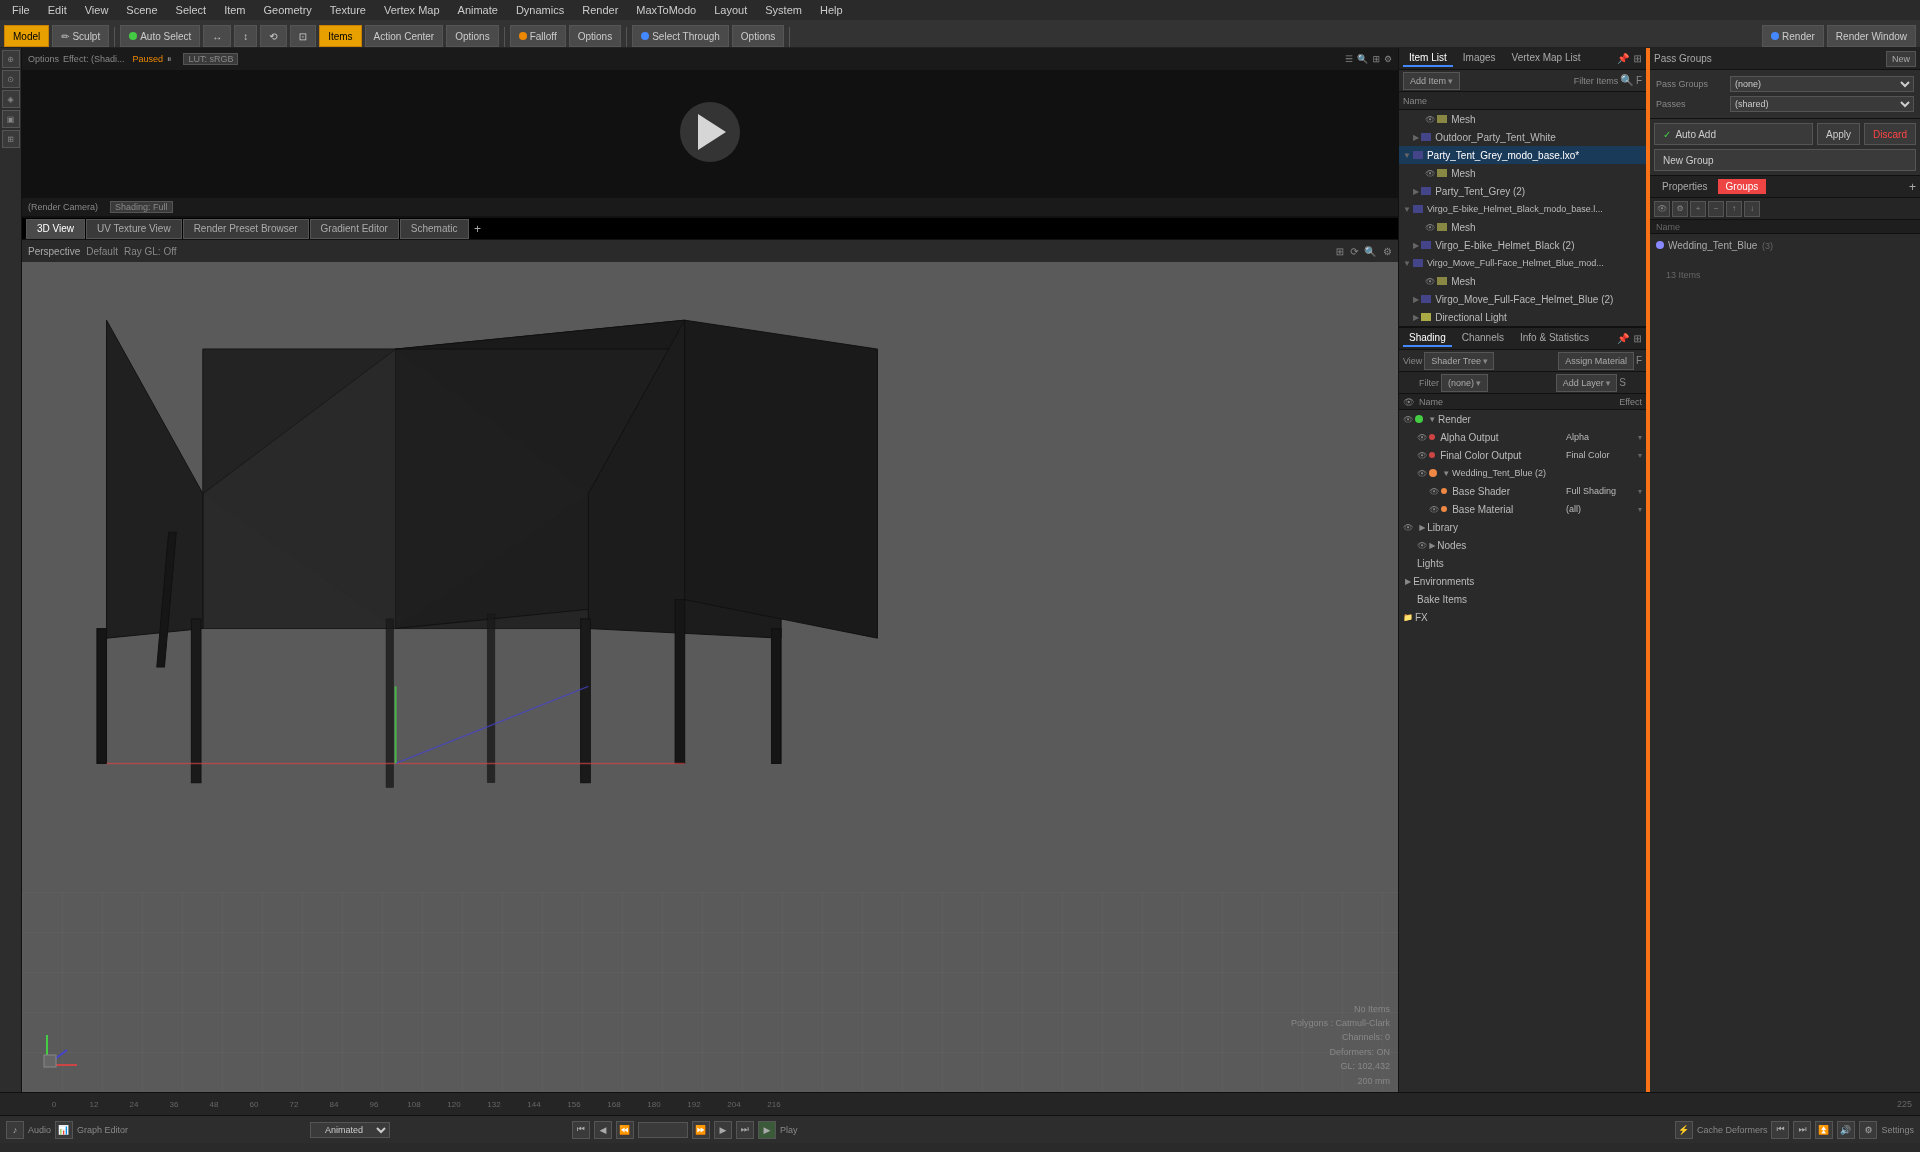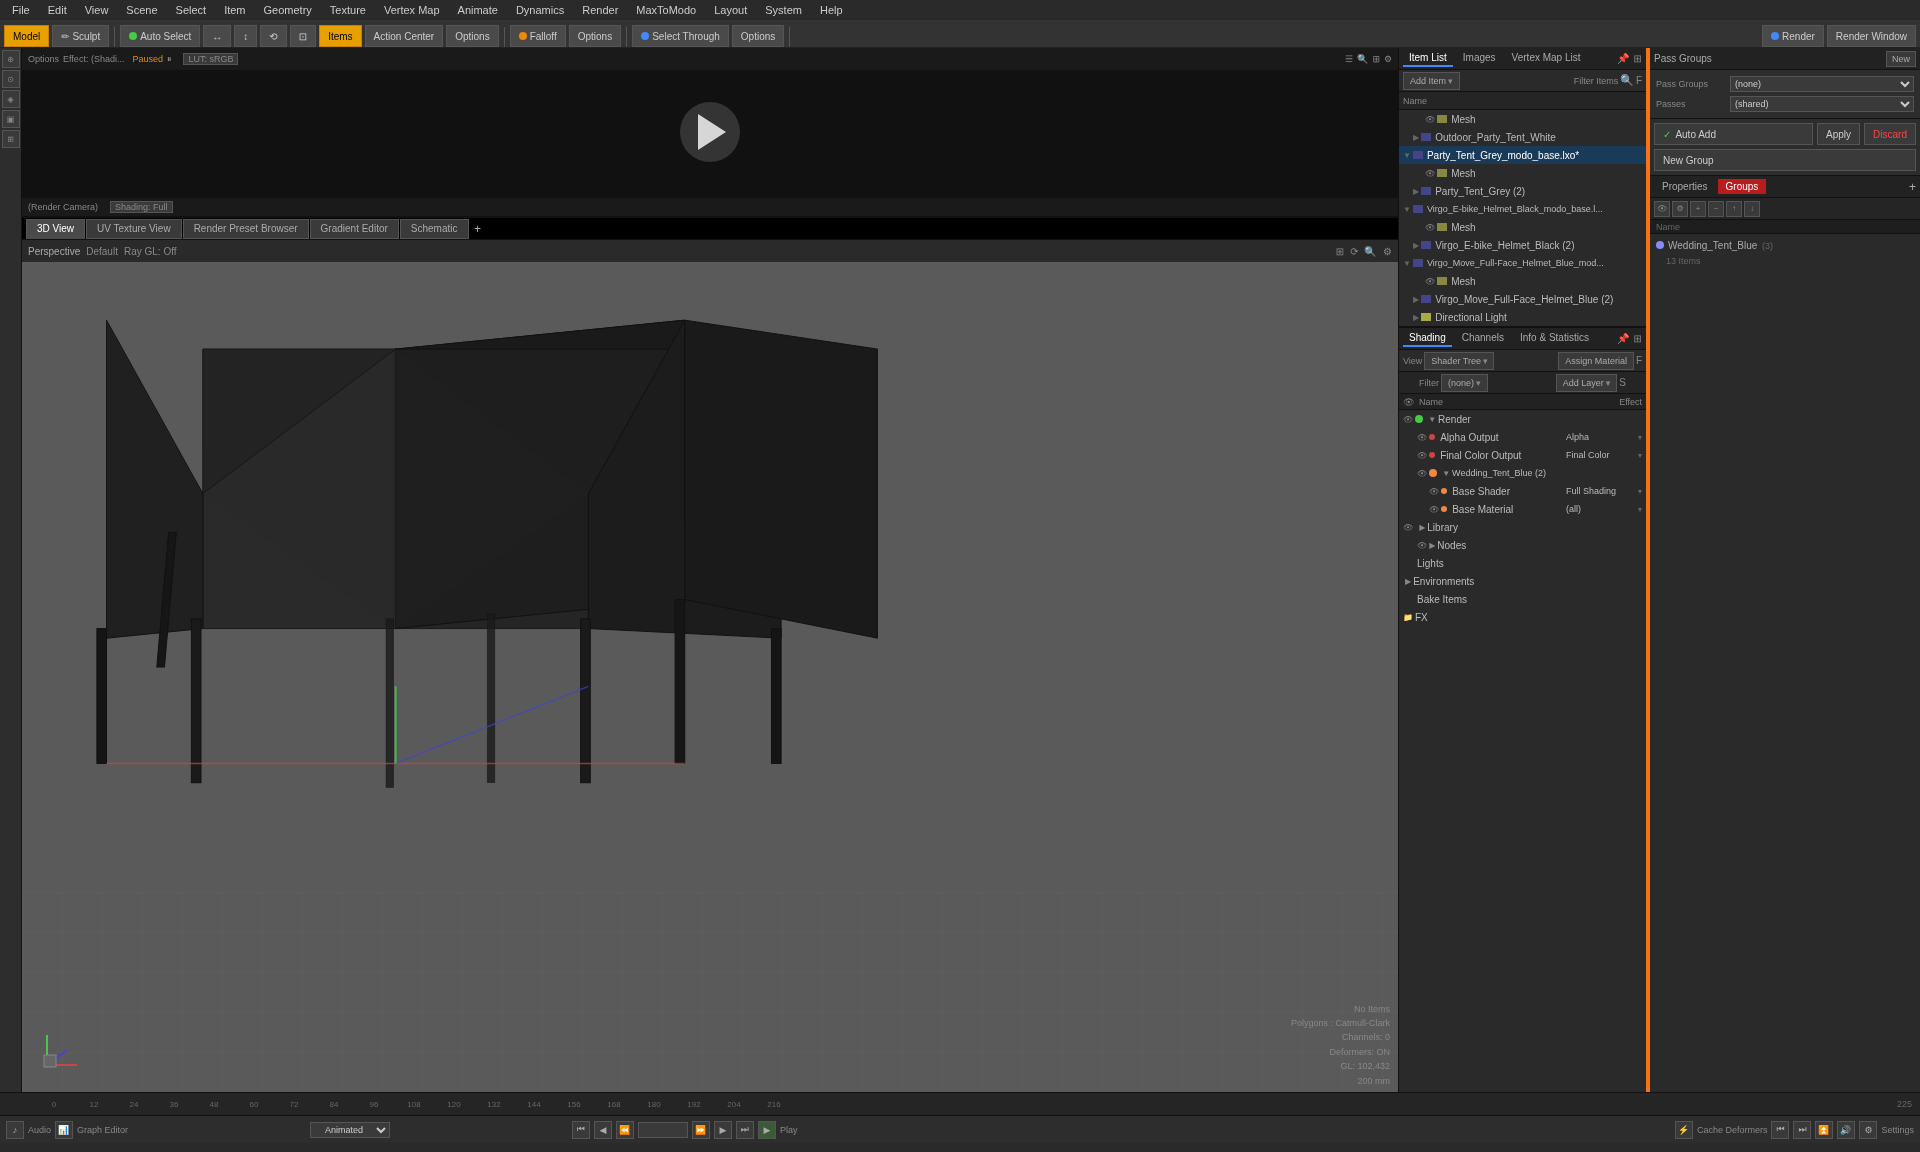--- a/index.html
+++ b/index.html
@@ -576,21 +576,21 @@
       padding: 0 4px;
       gap: 2px;
       border-bottom: 1px solid #111;
     }
     .pg-tab {
       padding: 2px 8px;
       font-size: 10px;
       color: #aaa;
       cursor: pointer;
     }
-    .pg-tab.active { color: #fff; background: #b91c1c; }
+    .pg-tab.active { color: #fff; background: #ef4444; }
     .pg-plus { color: #aaa; margin-left: auto; cursor: pointer; font-size: 12px; }
   </style>
 </head>
 <body>
 
 <div id="app">
 
 
   <div id="menubar">
     <span class="menu-item">File</span>
@@ -1077,21 +1077,21 @@
           <span>Name</span>
         </div>
         <div id="gs-content">
           <div class="gs-item">
             <span style="width:8px;height:8px;border-radius:50%;background:#88f;display:inline-block"></span>
             <span>
               <span>Wedding_Tent_Blue</span>
               <span style="color:#666;font-size:9px;margin-left:2px">(3)</span>
             </span>
           </div>
-          <div style="padding-left:12px;font-size:9px;color:#666;margin-top:2px">13 Items</div>
+          <div style="padding-left:12px;font-size:9px;color:#666;margin-top:16px">13 Items</div>
         </div>
       </div>
     </div>
   </div>
 
   <div id="bottom-area" style="height:60px;display:flex;flex-direction:column;border-top:1px solid #111;">
 
     <div id="timeline-bar" style="height:22px;background:#252525;display:flex;align-items:center;padding:0 4px;overflow:hidden;position:relative;">
       <div style="display:flex;gap:0;margin-left:30px">
         <span class="timeline-tick">0</span>

